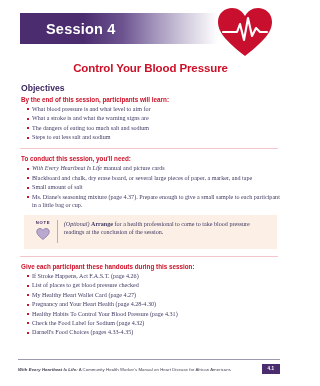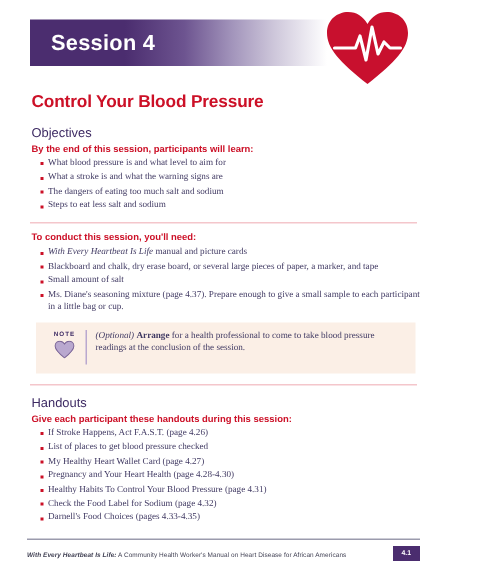--- a/index.html
+++ b/index.html
@@ -39,42 +39,43 @@
                 #6d5490 52%, #a294bb 68%,
                 #cdc6da 82%, #ffffff 100%);
     display: flex;
     align-items: center;
   }
   .session-title {
     color: #ffffff;
     font-size: 14.5px;
     font-weight: bold;
     letter-spacing: 0.2px;
-    padding-left: 14px;
+    padding-left: 26px;
   }
   .heart-logo {
     position: absolute;
     right: 6px;
     top: 6px;
     width: 58px;
     height: 52px;
   }
 
   
   .doc-title {
     color: #cc1027;
     font-size: 11.5px;
     font-weight: bold;
     margin: 4px 0 9px 3px;
     letter-spacing: -0.1px;
+    text-align: center;
   }
   .section-head {
     color: #3d2a63;
     font-size: 8.6px;
-    font-weight: normal;
+    font-weight: bold;
     margin: 0 0 3px 3px;
   }
   .section-lead {
     color: #cc1027;
     font-size: 6.3px;
     font-weight: bold;
     margin: 0 0 2px 3px;
   }
   .rule {
     border: 0;
@@ -225,21 +226,20 @@
           <path d="M14 24 C4 16 1 12 1 7.5 C1 3.5 4.2 1 7.6 1 C10.4 1 12.6 2.6 14 5 C15.4 2.6 17.6 1 20.4 1 C23.8 1 27 3.5 27 7.5 C27 12 24 16 14 24 Z" fill="#b9a8cf" stroke="#7a6597" stroke-width="1.4"></path>
         </svg>
       </span>
     </div>
     <div class="note-divider"></div>
     <div class="note-text"><i>(Optional)</i> <b>Arrange</b> <span>for a health professional to come to take blood pressure readings at the conclusion of the session.</span></div>
   </div>
 
   <hr class="rule">
 
-  <div class="section-head">Handouts</div>
   <div class="section-lead">Give each participant these handouts during this session:</div>
   <ul class="bullets">
     <li>If Stroke Happens, Act F.A.S.T. (page 4.26)</li>
     <li>List of places to get blood pressure checked</li>
     <li>My Healthy Heart Wallet Card (page 4.27)</li>
     <li>Pregnancy and Your Heart Health (page 4.28-4.30)</li>
     <li>Healthy Habits To Control Your Blood Pressure (page 4.31)</li>
     <li>Check the Food Label for Sodium (page 4.32)</li>
     <li>Darnell's Food Choices (pages 4.33-4.35)</li>
   </ul>

